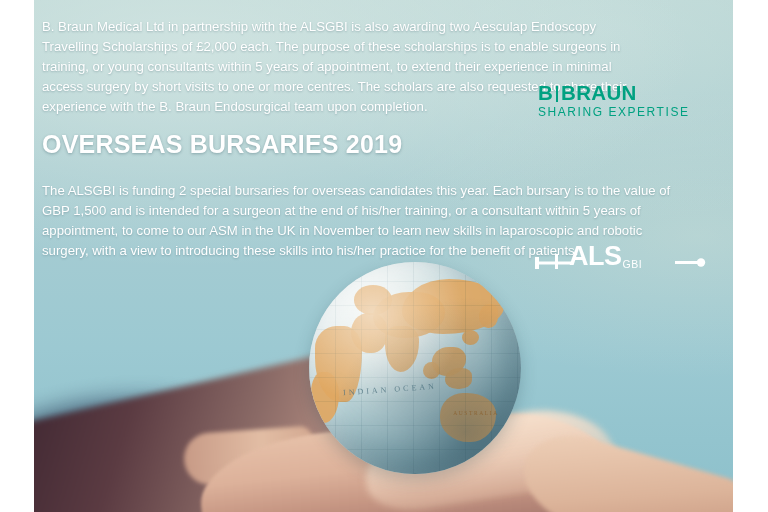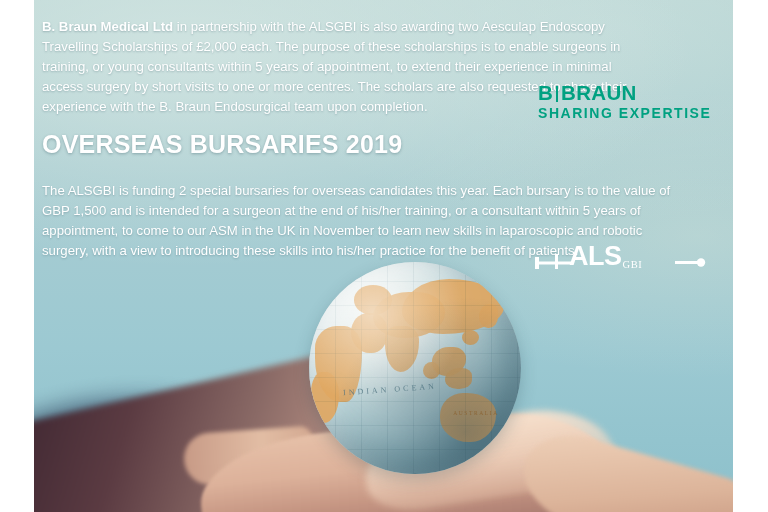--- a/index.html
+++ b/index.html
@@ -110,51 +110,51 @@
   .aus-label{
     position:absolute;left:68%;top:70%;color:#8a5f2c;font-size:5.5px;letter-spacing:1.6px;
     font-family:"Liberation Serif", serif;opacity:.8;white-space:nowrap;}
   
   .content{position:absolute;left:0;top:0;width:699px;height:512px;}
   .para{
     position:absolute;color:#ffffff;font-size:13.2px;line-height:19.9px;
     text-shadow:0 1px 2px rgba(60,95,105,.35);
   }
   #intro{left:42px;top:4px;width:610px;}
-  #intro b{font-weight:bold;}
+  #intro b{font-weight:normal;}
   .headline{
     position:absolute;left:42px;top:113px;color:#ffffff;
     font-size:25px;font-weight:bold;letter-spacing:.2px;
     text-shadow:0 1px 3px rgba(55,90,100,.4);
   }
   #body2{left:42px;top:168px;width:630px;}
   
   .bbraun{position:absolute;left:538px;top:83px;text-align:left;}
   .bbraun .wordmark{
     color:#00a181;font-weight:bold;font-size:20.5px;letter-spacing:.3px;
     font-family:"Liberation Sans", sans-serif;line-height:20px;white-space:nowrap;
   }
   .bbraun .wordmark .bar{
     display:inline-block;width:2px;height:16px;background:#00a181;
     margin:0 3px -2px 3px;vertical-align:baseline;
   }
   .bbraun .tagline{
-    color:#00a181;font-size:14px;letter-spacing:1.55px;margin-top:2px;
-    text-align:left;white-space:nowrap;font-weight:bold;
+    color:#00a181;font-size:12px;letter-spacing:1.55px;margin-top:2px;
+    text-align:left;white-space:nowrap;font-weight:normal;
   }
   
   .alsgbi{position:absolute;left:533px;top:243px;height:34px;}
   .alsgbi .mark{display:flex;align-items:flex-end;}
   .alsgbi .als{
     color:#ffffff;font-weight:bold;font-size:27px;letter-spacing:-.5px;line-height:27px;
     font-family:"Liberation Sans", sans-serif;
   }
   .alsgbi .gbi{
     color:#ffffff;font-size:10.5px;font-weight:normal;letter-spacing:.6px;
-    margin-left:1px;margin-top:1px;font-family:Liberation Serif, serif;
+    margin-left:1px;margin-top:1px;font-family:Liberation Sans, sans-serif;
   }
   .alsgbi svg{position:absolute;left:0;top:0;}
   
   .margin-left{position:absolute;left:0;top:0;width:34px;height:512px;background:#ffffff;}
   .margin-right{position:absolute;left:733px;top:0;width:35px;height:512px;background:#ffffff;}
 </style>
 </head>
 <body>
 
 <div id="poster">

